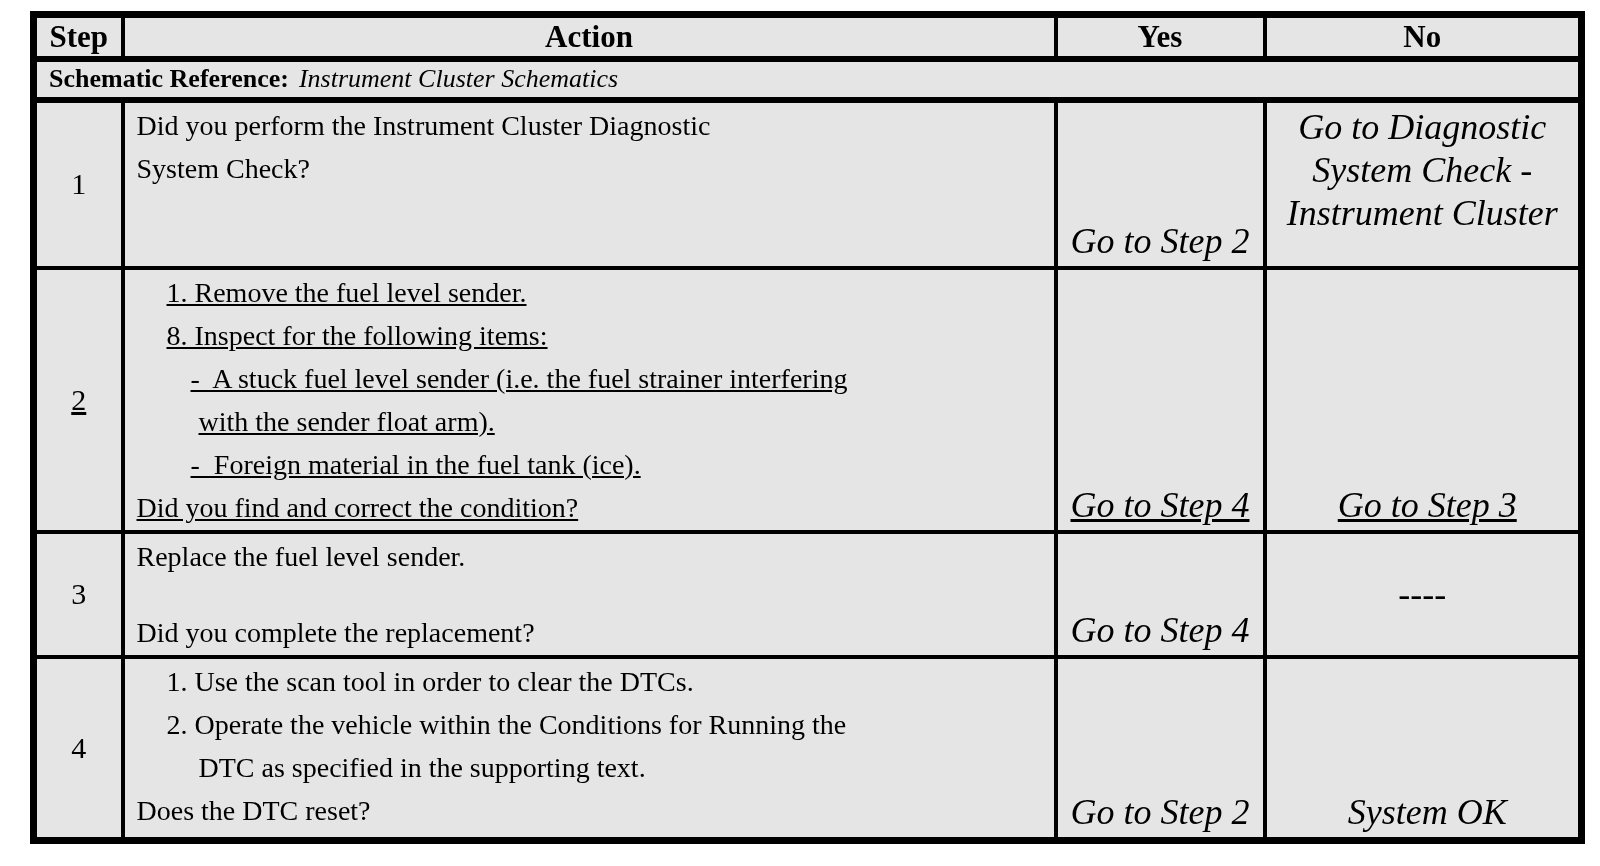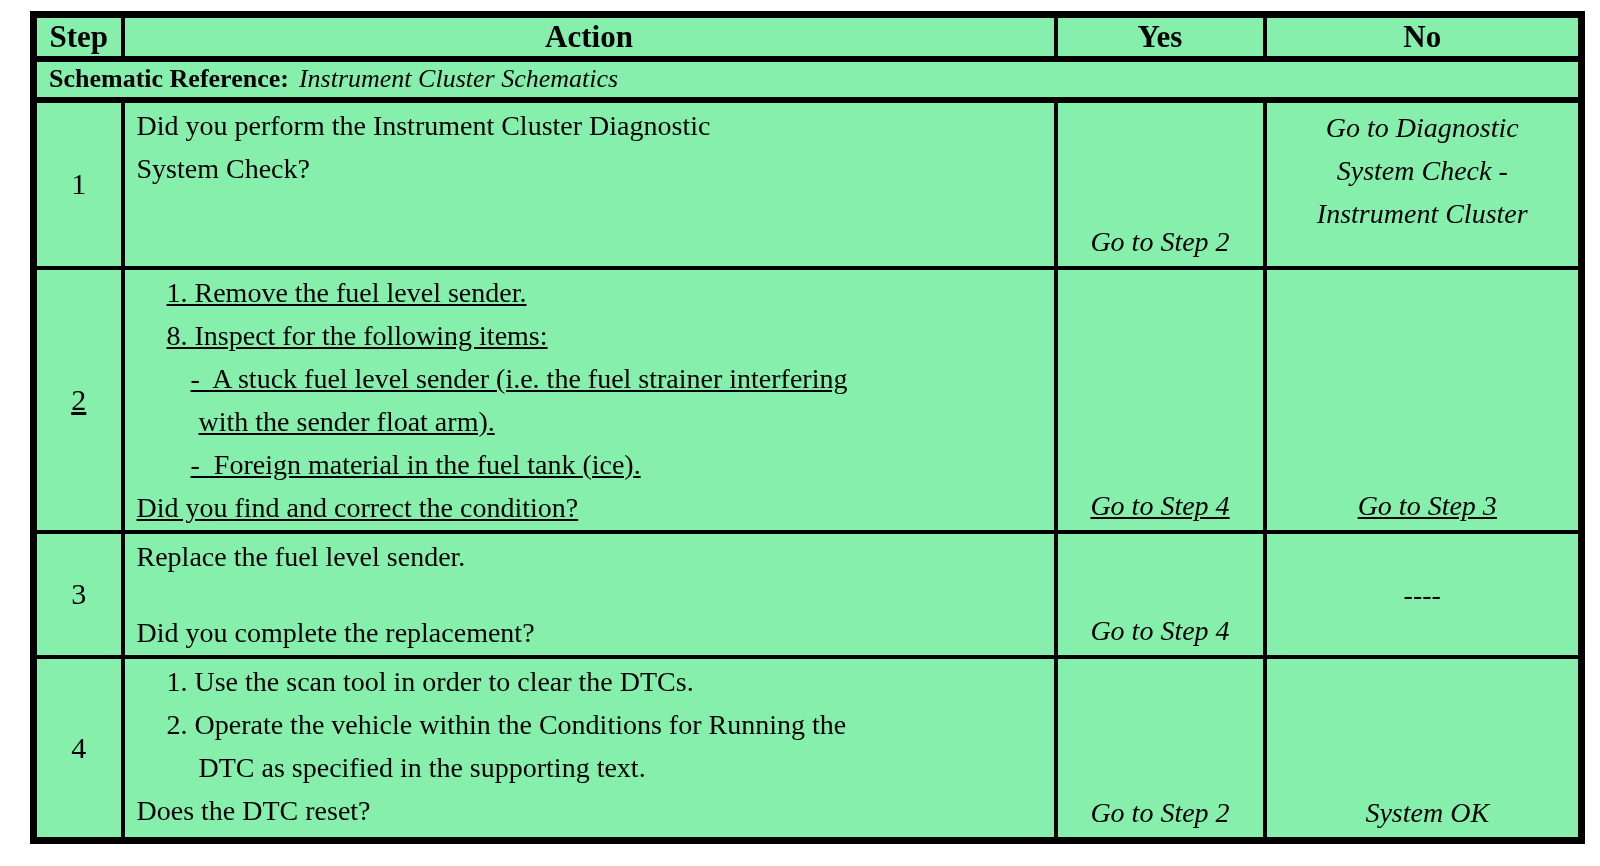--- a/index.html
+++ b/index.html
@@ -10,21 +10,21 @@
     color: #000000;
   }
   .table-wrap {
     position: absolute;
     left: 30px; top: 11px;
   }
   table.diag {
     border-collapse: collapse;
     table-layout: fixed;
     width: 1548px;
-    background: #86efac;
+    background: #e5e5e5;
   }
   col.c-step { width: 89px; }
   col.c-action { width: 933px; }
   col.c-yes { width: 209px; }
   col.c-no { width: 317px; }
 
   th, td {
     border: 4px solid #000000;
     vertical-align: top;
     overflow: hidden;
@@ -72,21 +72,21 @@
     min-height: 43px;
     white-space: pre-wrap;
   }
   .ind-q    { padding-left: 12px; }
   .ind-num  { padding-left: 42px; }
   .ind-dash { padding-left: 66px; }
   .ind-cont { padding-left: 74px; }
   .spacer { height: 33px; }
 
   td.yes-cell, td.no-cell {
-    font-size: 28px;
+    font-size: 36px;
     font-style: italic;
     text-align: center;
     line-height: 42px;
   }
   td.yes-cell { vertical-align: bottom; padding-bottom: 3px; }
   td.no-cell.no-top    { vertical-align: top; padding-top: 3px; }
   td.no-cell.no-bottom { vertical-align: bottom; padding-bottom: 3px; padding-left: 10px; }
   td.no-cell.no-middle { vertical-align: middle; }
 </style>
 </head>

